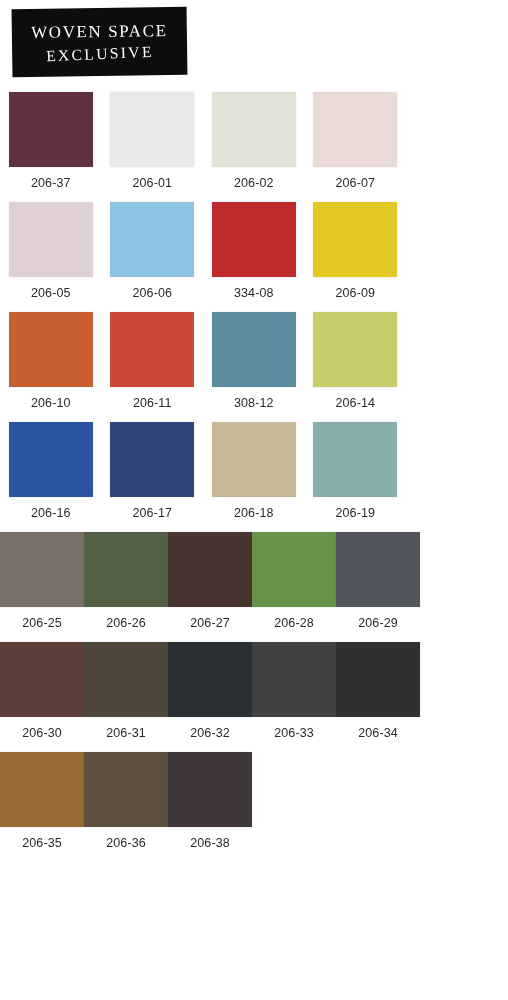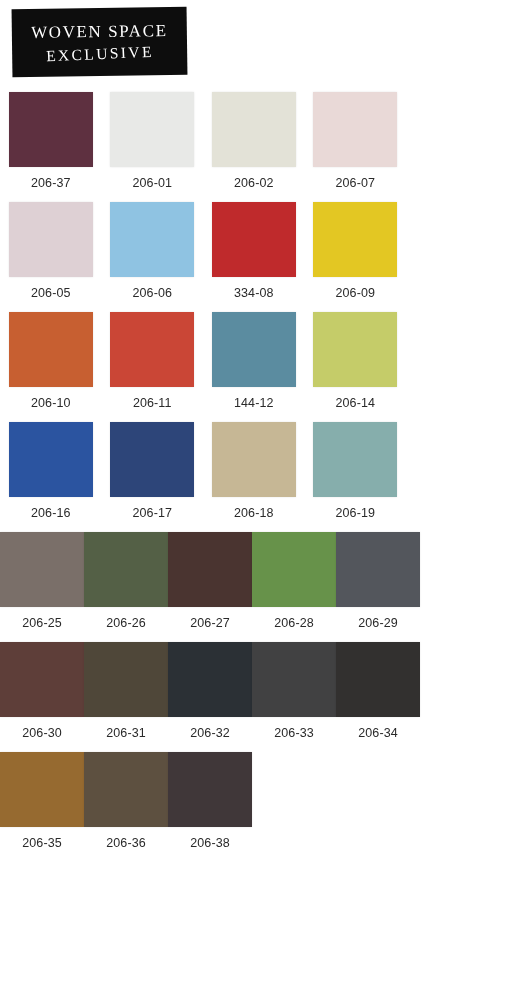--- a/index.html
+++ b/index.html
@@ -138,21 +138,21 @@
       <div class="cell">
         <div class="chip" style="background: rgb(199, 95, 49);"></div>
         <div class="chip-label">206-10</div>
       </div>
       <div class="cell">
         <div class="chip" style="background: rgb(202, 70, 54);"></div>
         <div class="chip-label">206-11</div>
       </div>
       <div class="cell">
         <div class="chip" style="background: rgb(91, 140, 160);"></div>
-        <div class="chip-label">144-12</div>
+        <div class="chip-label">308-12</div>
       </div>
       <div class="cell">
         <div class="chip" style="background: rgb(197, 204, 105);"></div>
         <div class="chip-label">206-14</div>
       </div>
     </div>
     <div class="row">
       <div class="cell">
         <div class="chip" style="background: rgb(43, 84, 160);"></div>
         <div class="chip-label">206-16</div>

